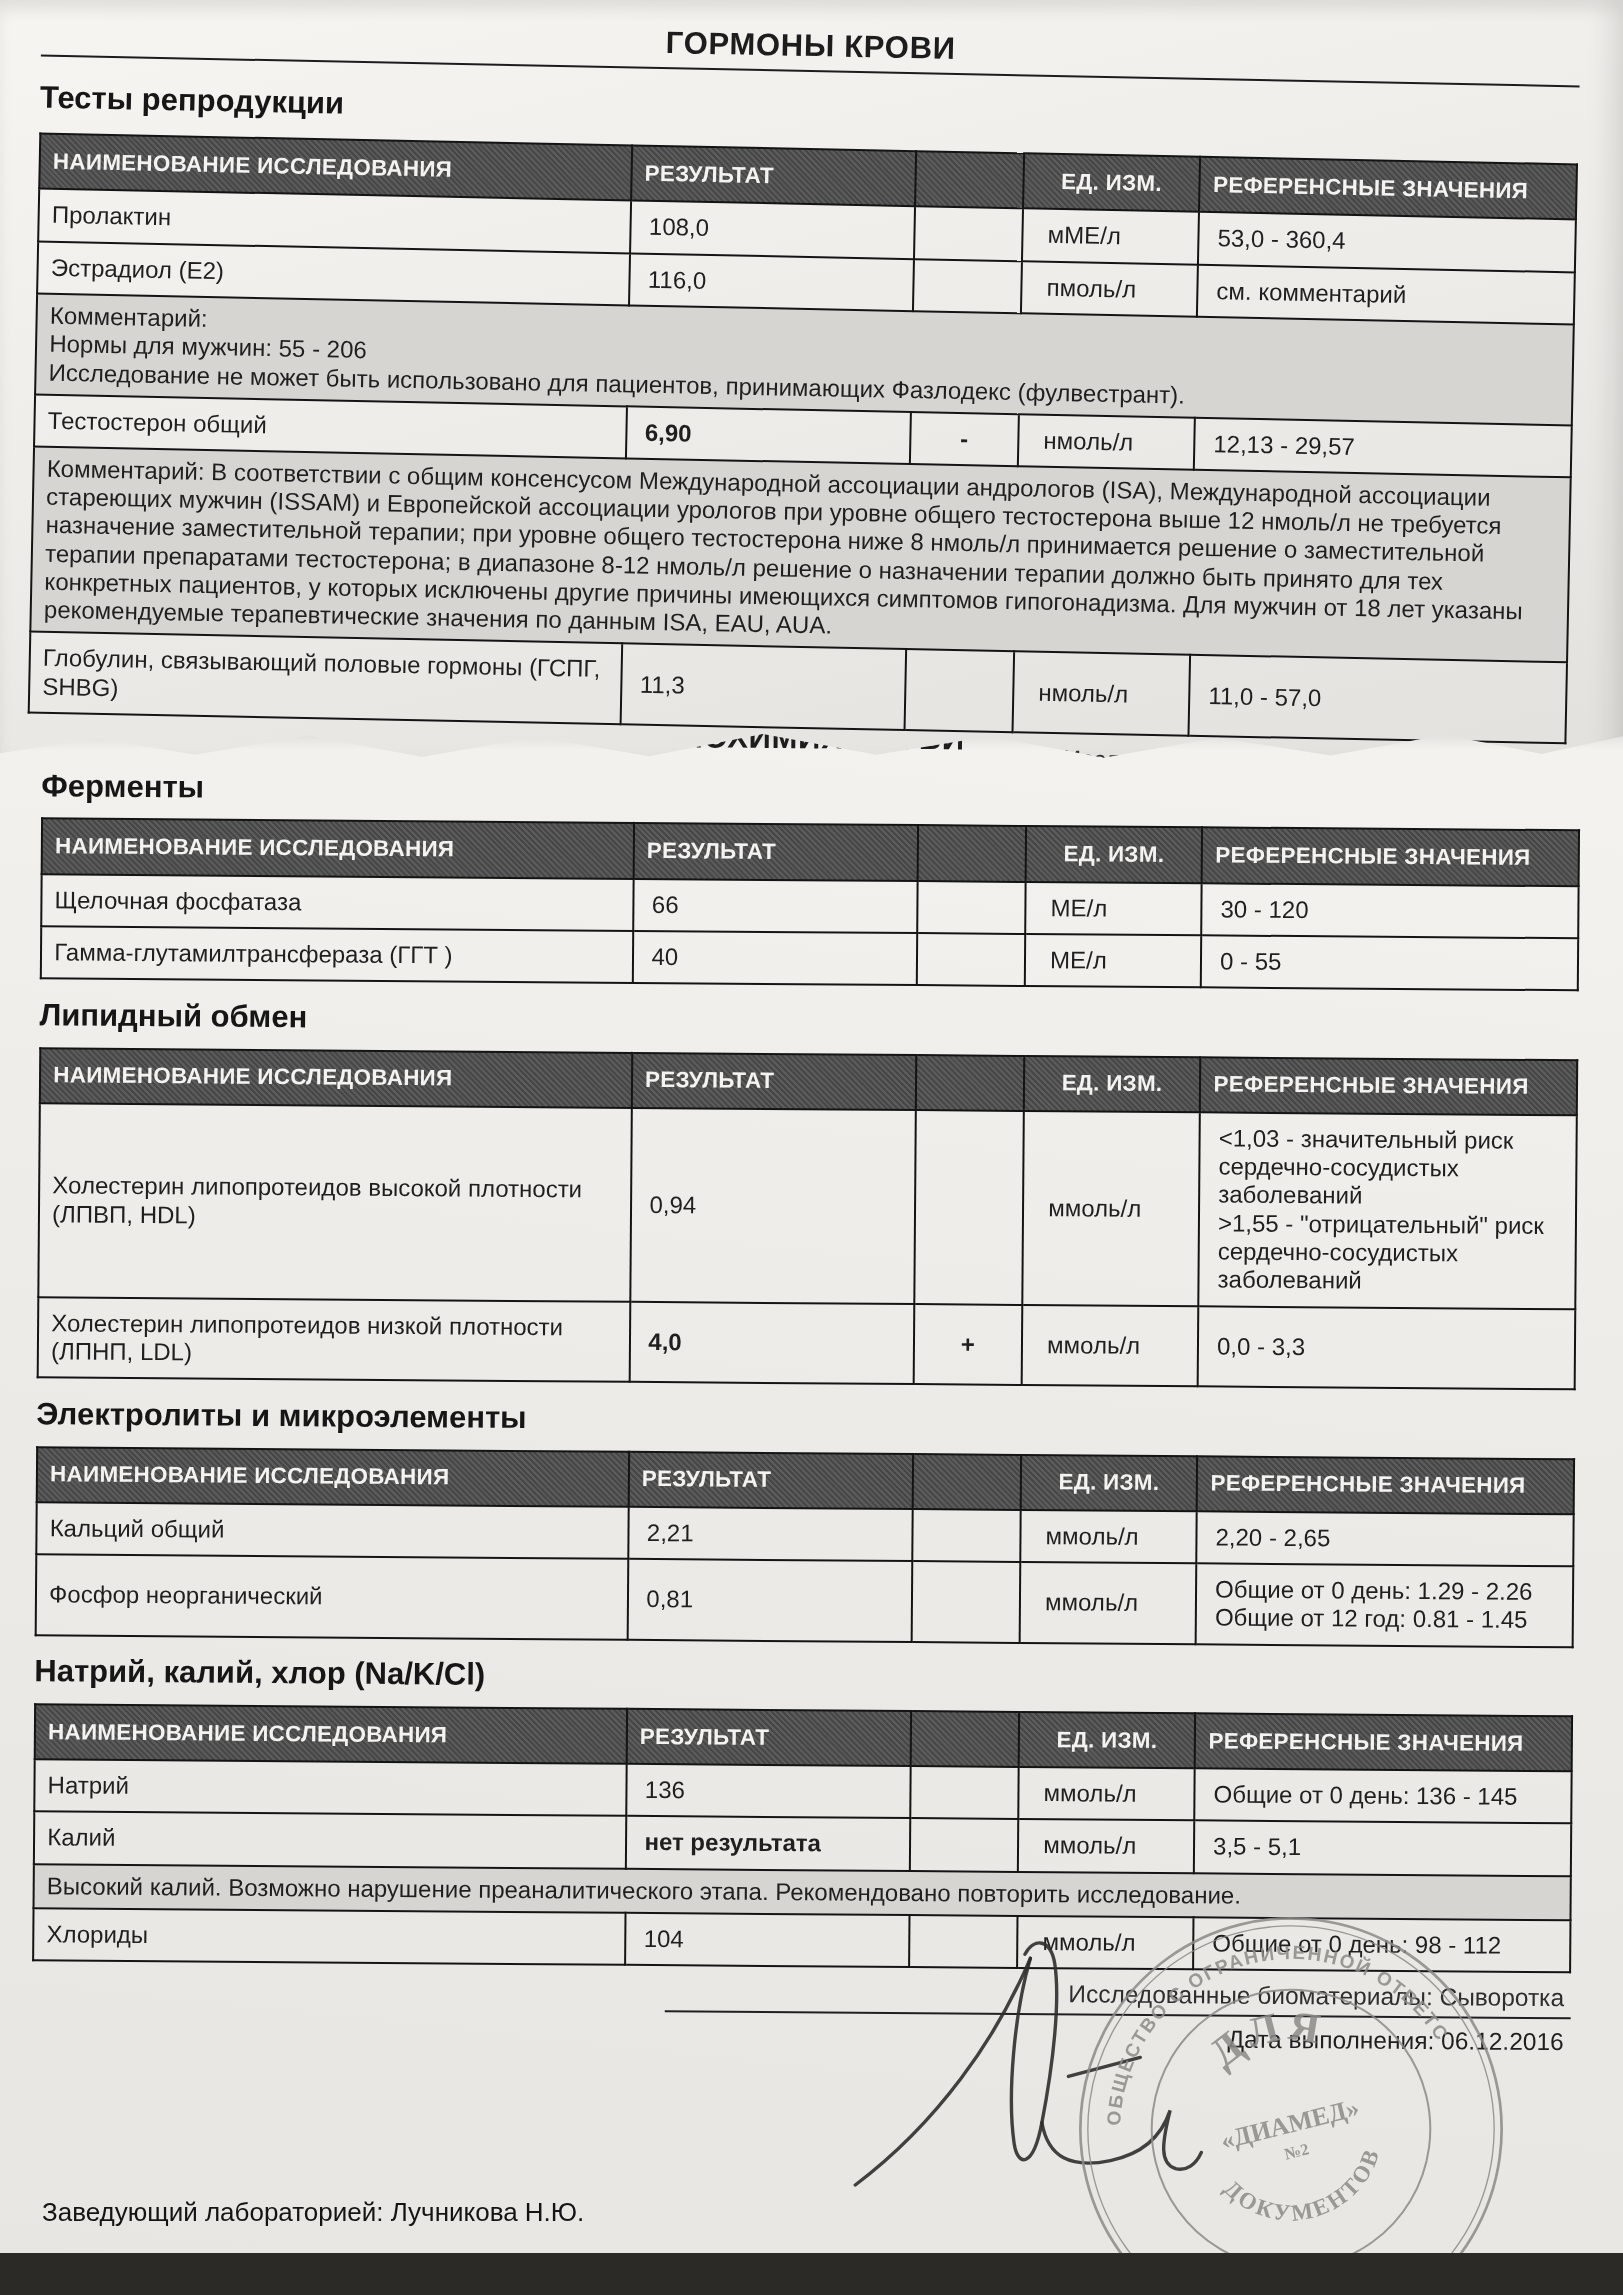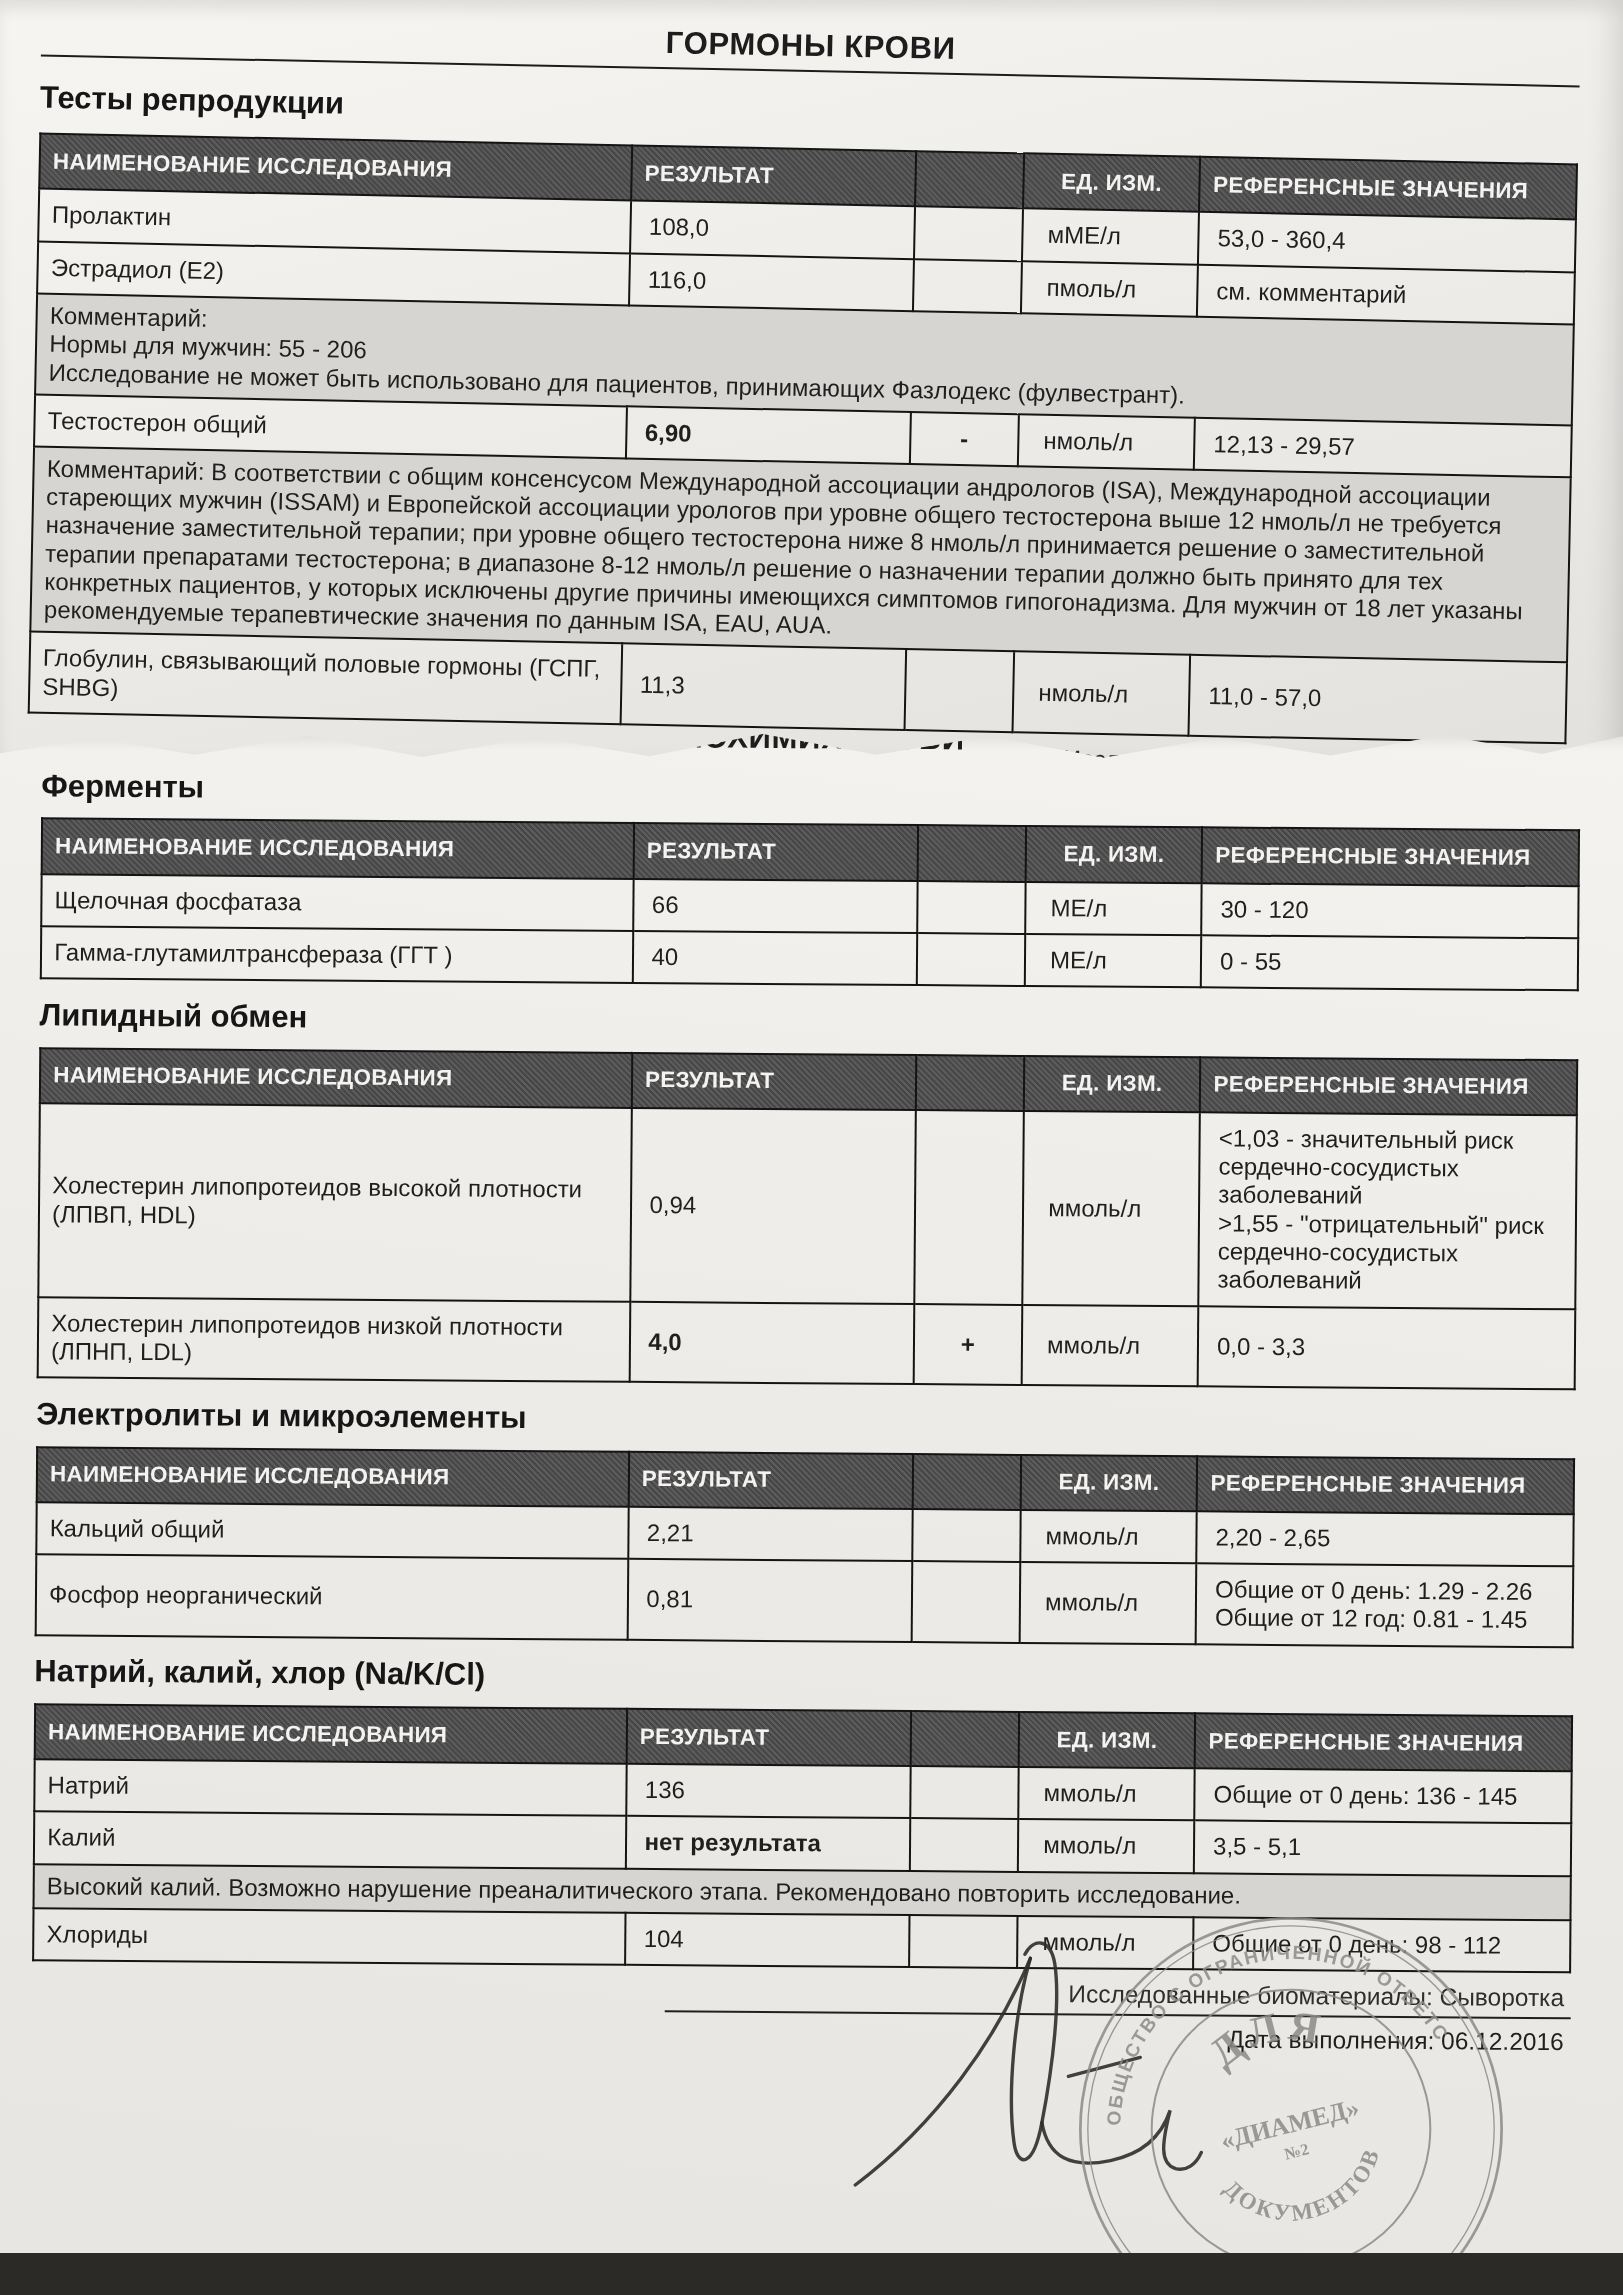--- a/index.html
+++ b/index.html
@@ -287,20 +287,21 @@
         <td class="c-unit">ммоль/л</td>
         <td class="c-ref">Общие от 0 день: 98 - 112</td>
       </tr>
     </tbody>
       </table>
 
     <div class="biomaterials">Исследованные биоматериалы: Сыворотка</div>
     <div class="exec-date">Дата выполнения: 06.12.2016</div>
   </div>
 
+  <div class="lab-head">Заведующий лабораторией: Лучникова Н.Ю.</div>
 
   <svg class="signature" width="367" height="285" viewBox="0 0 540 420">
     <path d="M 28 392 C 150 300 236 176 286 58"></path>
     <path d="M 286 58 C 262 140 252 260 262 330 C 267 366 290 368 303 300 C 320 212 330 120 322 66 C 316 30 292 26 278 52"></path>
     <path d="M 303 300 C 312 352 346 368 404 356 C 452 346 480 318 492 282 C 480 330 476 360 500 368 C 516 372 530 362 538 344"></path>
     <path d="M 342 232 L 448 204"></path>
   </svg>
 
   <svg class="stamp" width="462" height="462" viewBox="0 0 680 680">
     <g transform="rotate(-14 340 340)">

